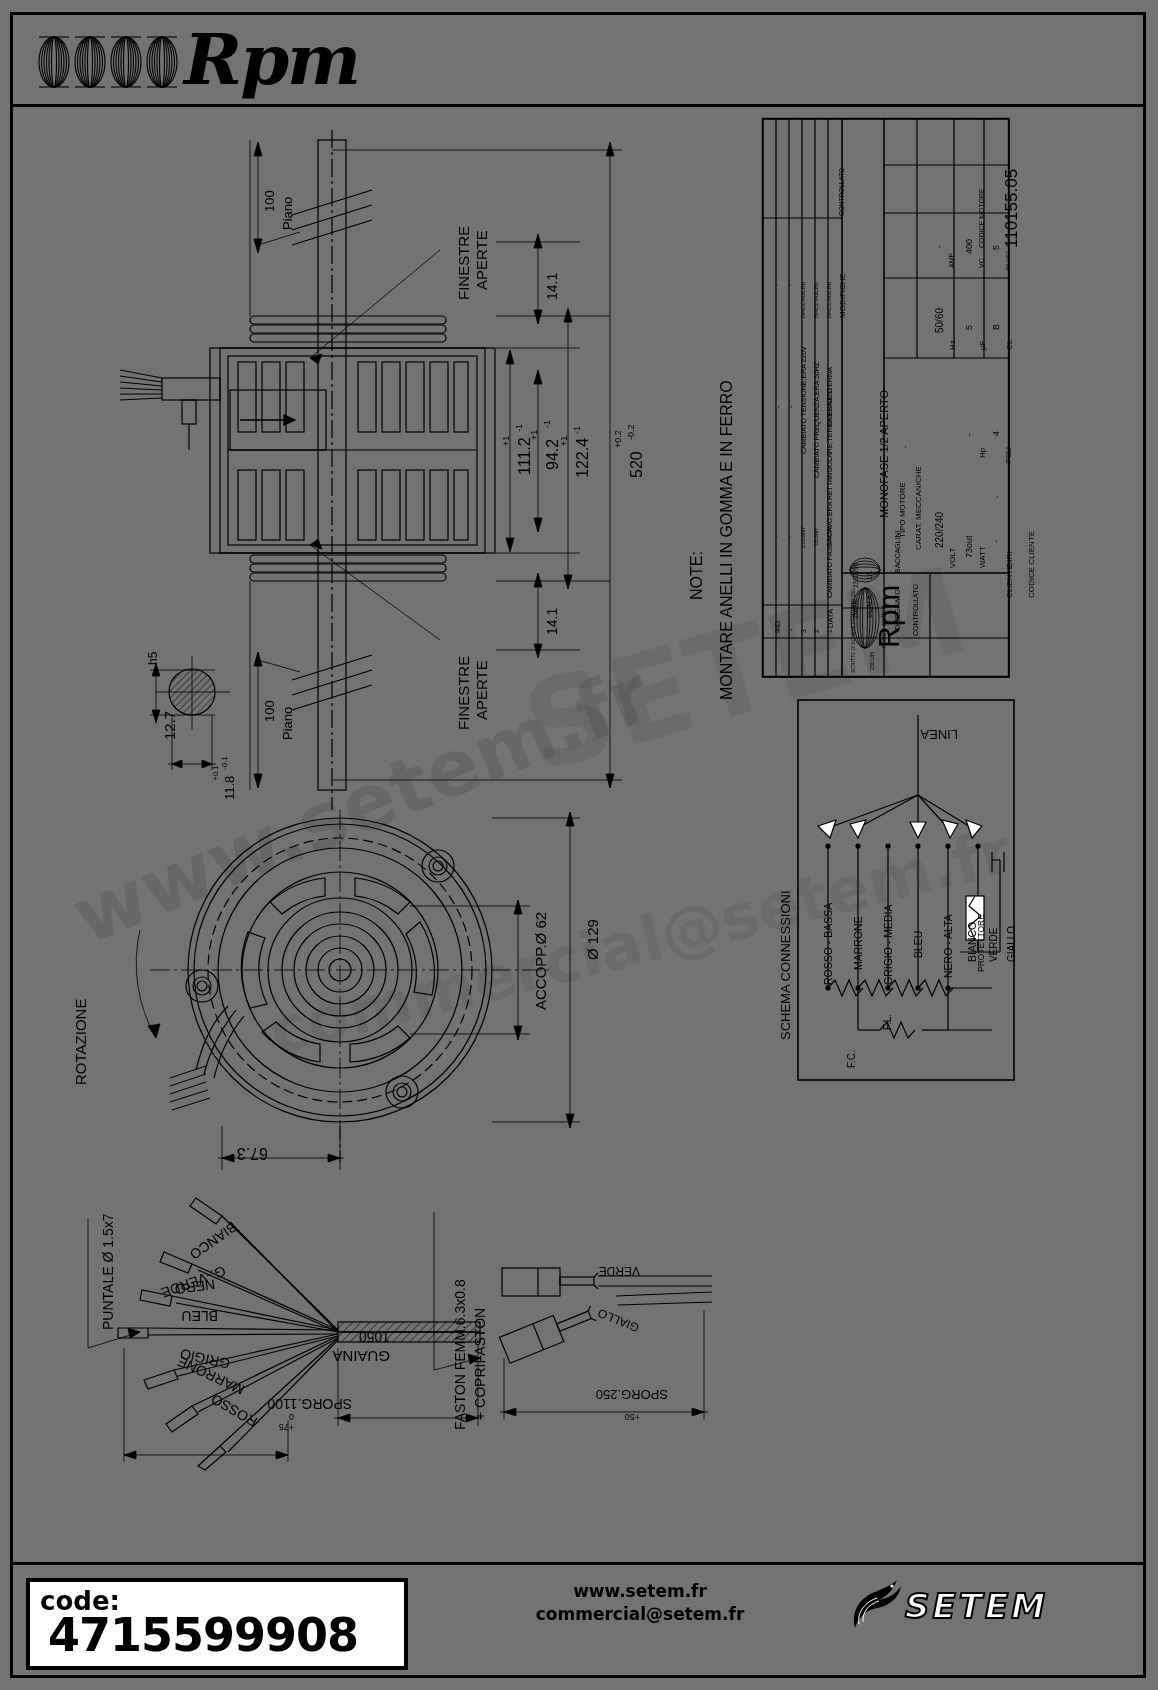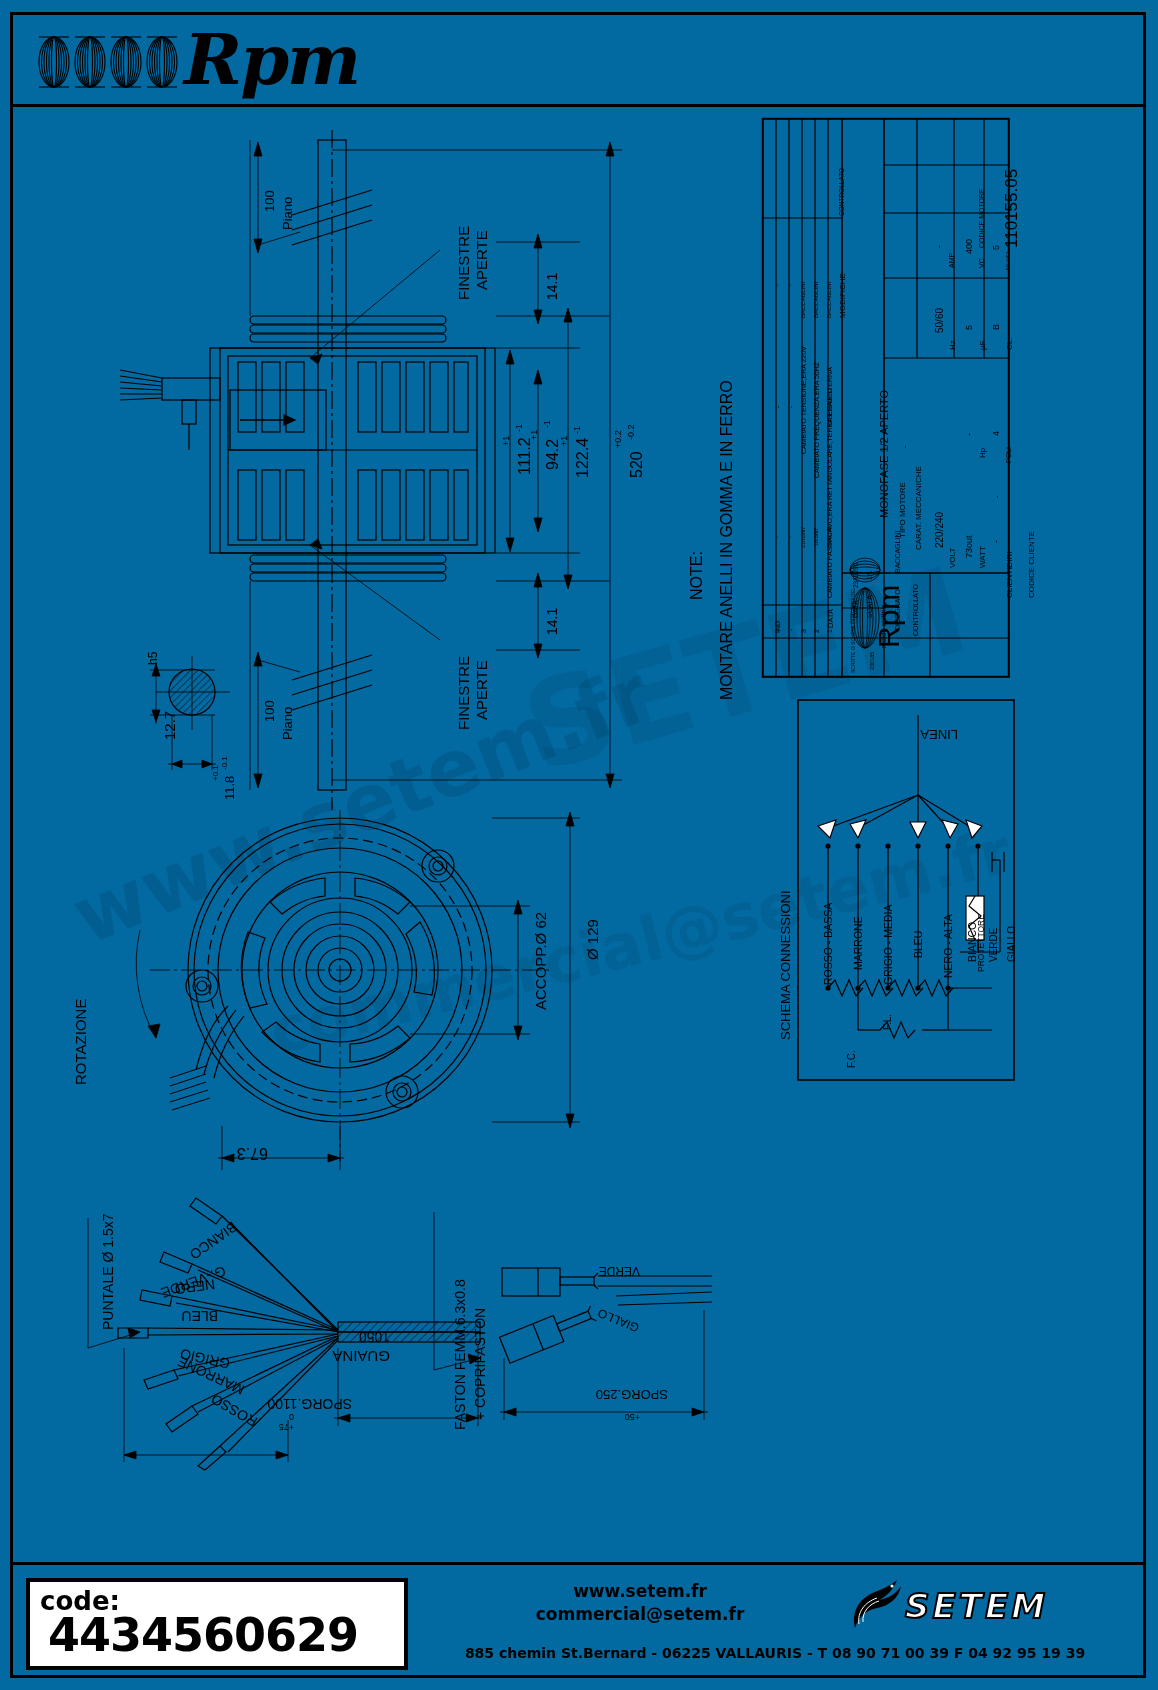--- a/index.html
+++ b/index.html
@@ -1,17 +1,17 @@
 <!DOCTYPE html>
 <html><head>
 <meta charset="utf-8">
 <style>
   html,body{margin:0;padding:0;background:#fff;}
   body{font-family:"Liberation Sans",sans-serif;color:#000;}
-  #sheet{position:relative;width:1158px;height:1690px;background:#0369a1;overflow:hidden;}
+  #sheet{position:relative;width:1158px;height:1690px;background:#737373;overflow:hidden;}
 
   
   .frame{position:absolute;left:10px;top:12px;width:1136px;height:1666px;border:3px solid #000;box-sizing:border-box;}
   .hdr-rule{position:absolute;left:13px;top:104px;width:1130px;height:3px;background:#000;}
   .ftr-rule{position:absolute;left:13px;top:1562px;width:1130px;height:3px;background:#000;}
 
   
   .logo-rpm{position:absolute;left:34px;top:22px;width:320px;height:76px;}
   .logo-coils{position:absolute;left:0;top:10px;}
   .rpm-word{position:absolute;left:150px;top:-4px;font-family:"DejaVu Serif",serif;font-style:italic;font-weight:700;font-size:70px;letter-spacing:-2px;}
@@ -721,27 +721,26 @@
     <div class="rot flat" style="left:216px;top:272px;font-size:8.5px;">PROTETTORE</div>
     <div class="rot flat" style="left:228px;top:262px;font-size:10px;">VERDE</div>
     <div class="rot flat" style="left:246px;top:262px;font-size:10px;">GIALLO</div>
 
     <div class="rot flat" style="left:122px;top:330px;font-size:10px;">F.L.</div>
     <div class="rot flat" style="left:86px;top:368px;font-size:10px;">F.C.</div>
   </div>
 
   <div class="code-box">
     <div class="code-lbl">code:</div>
-    <div class="code-num">4434560629</div>
+    <div class="code-num">4715599908</div>
   </div>
   <div class="foot-mid">
     <div class="l">www.setem.fr</div>
     <div class="l">commercial@setem.fr</div>
   </div>
-  <div class="foot-addr">885 chemin St.Bernard  -   06225 VALLAURIS  -  T 08 90 71 00 39   F 04 92 95 19 39</div>
   <div class="setem-logo">
     <svg width="60" height="56" viewBox="0 0 60 56">
       <path d="M10 50 C6 34 14 20 30 14 C40 10 48 6 52 2 C48 12 42 18 34 22 C46 20 52 14 56 8 C54 20 44 28 32 30 C22 32 14 38 10 50 Z" fill="#000"></path>
       <path d="M14 46 C12 34 20 24 32 20" fill="none" stroke="#fff" stroke-width="1"></path>
       <path d="M18 44 C17 34 24 26 34 23" fill="none" stroke="#fff" stroke-width="1"></path>
       <circle cx="47" cy="8" r="1.6" fill="#fff"></circle>
     </svg>
     <div class="setem-word">SETEM</div>
   </div>
 

